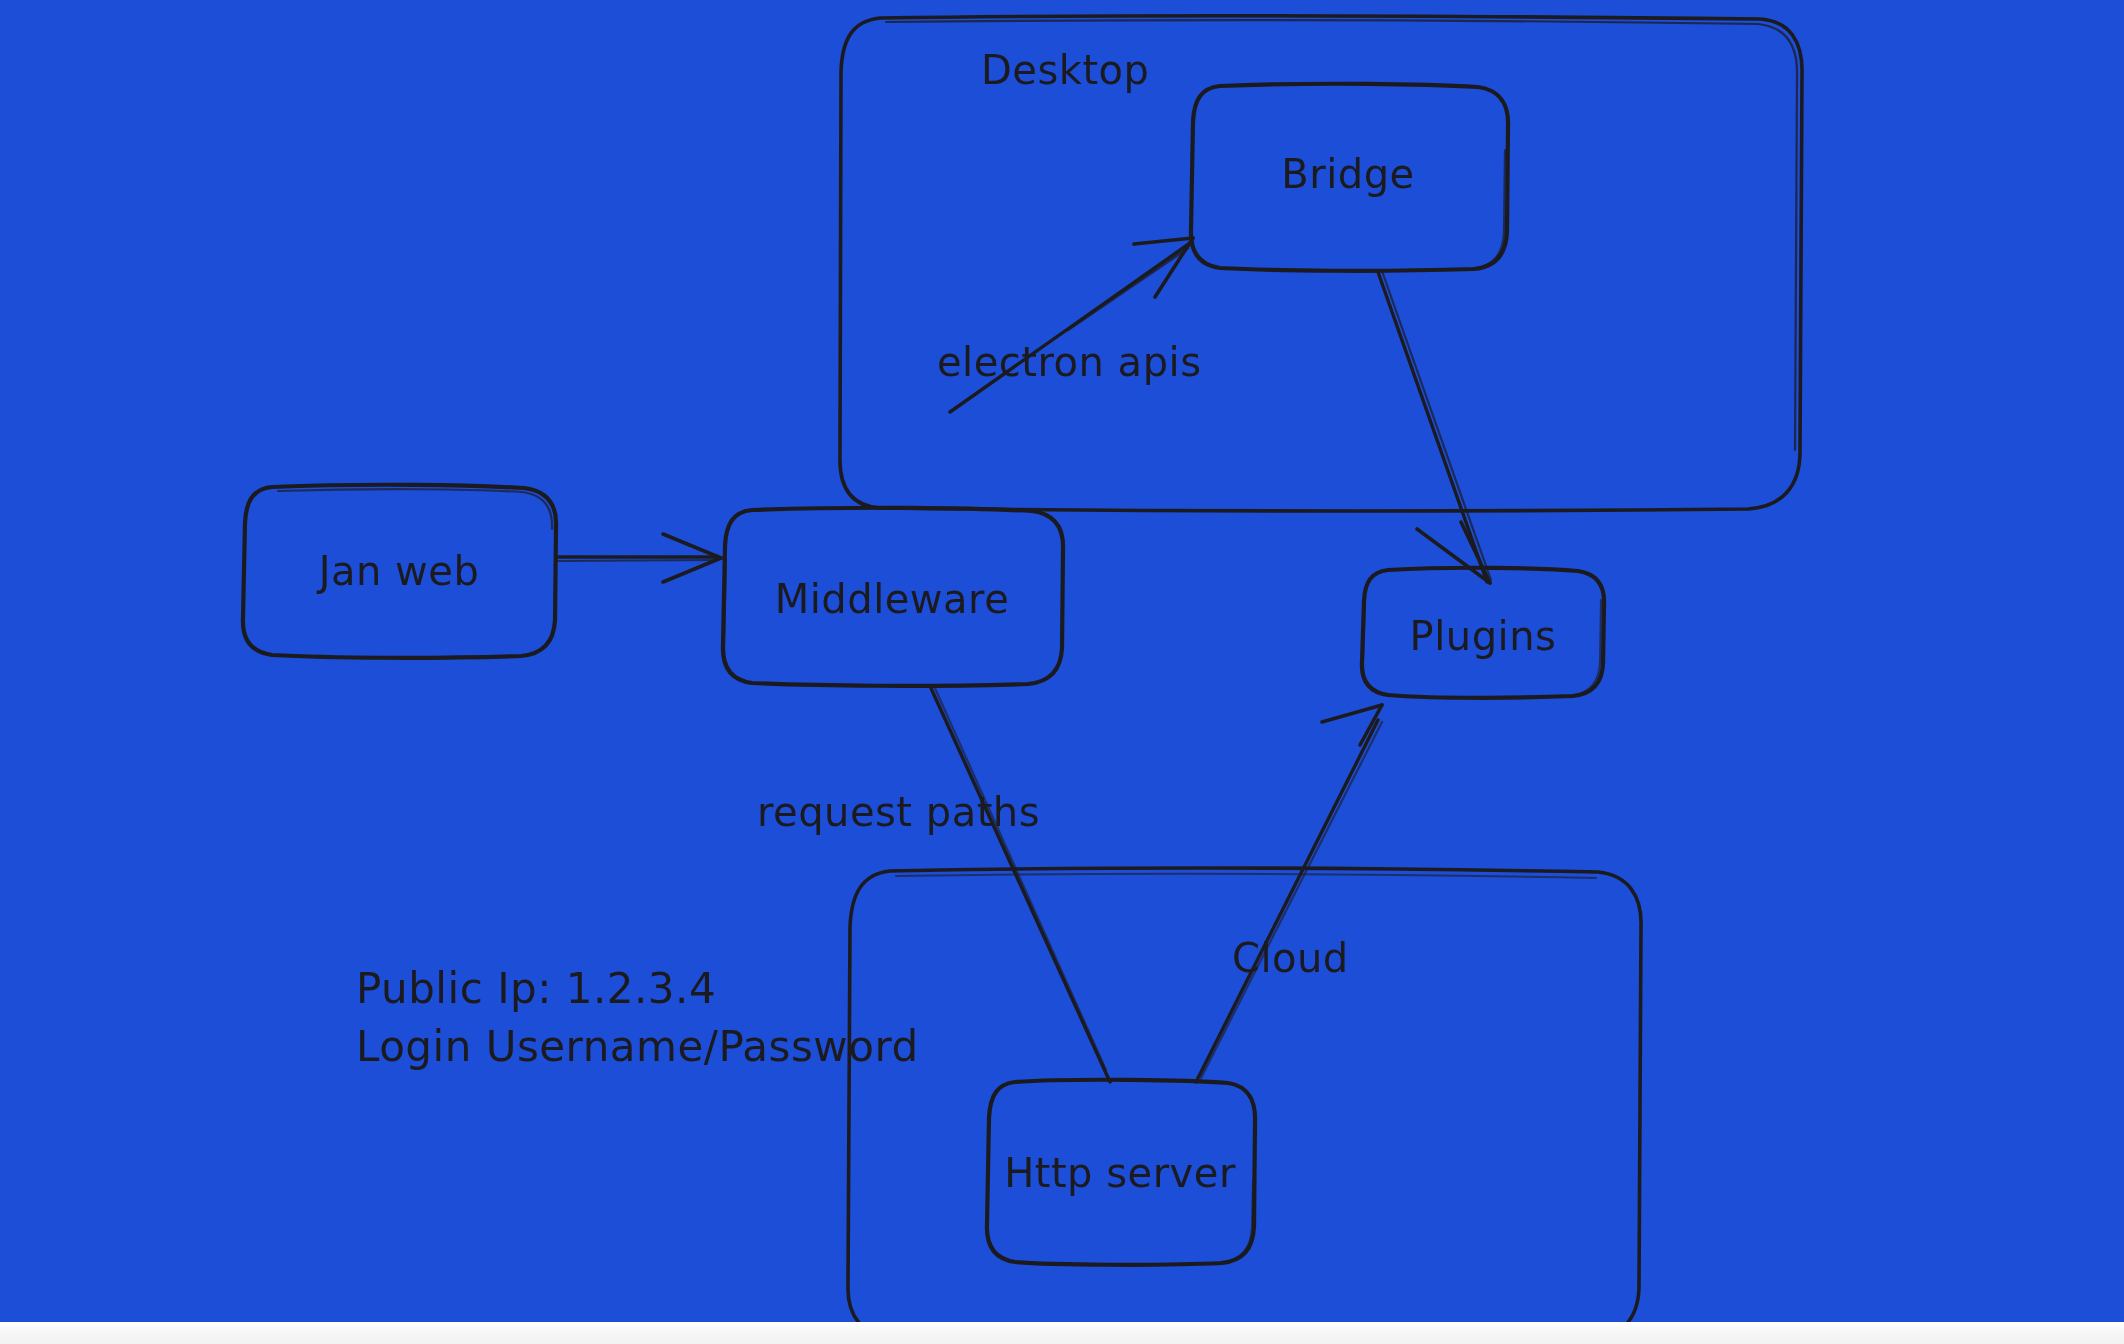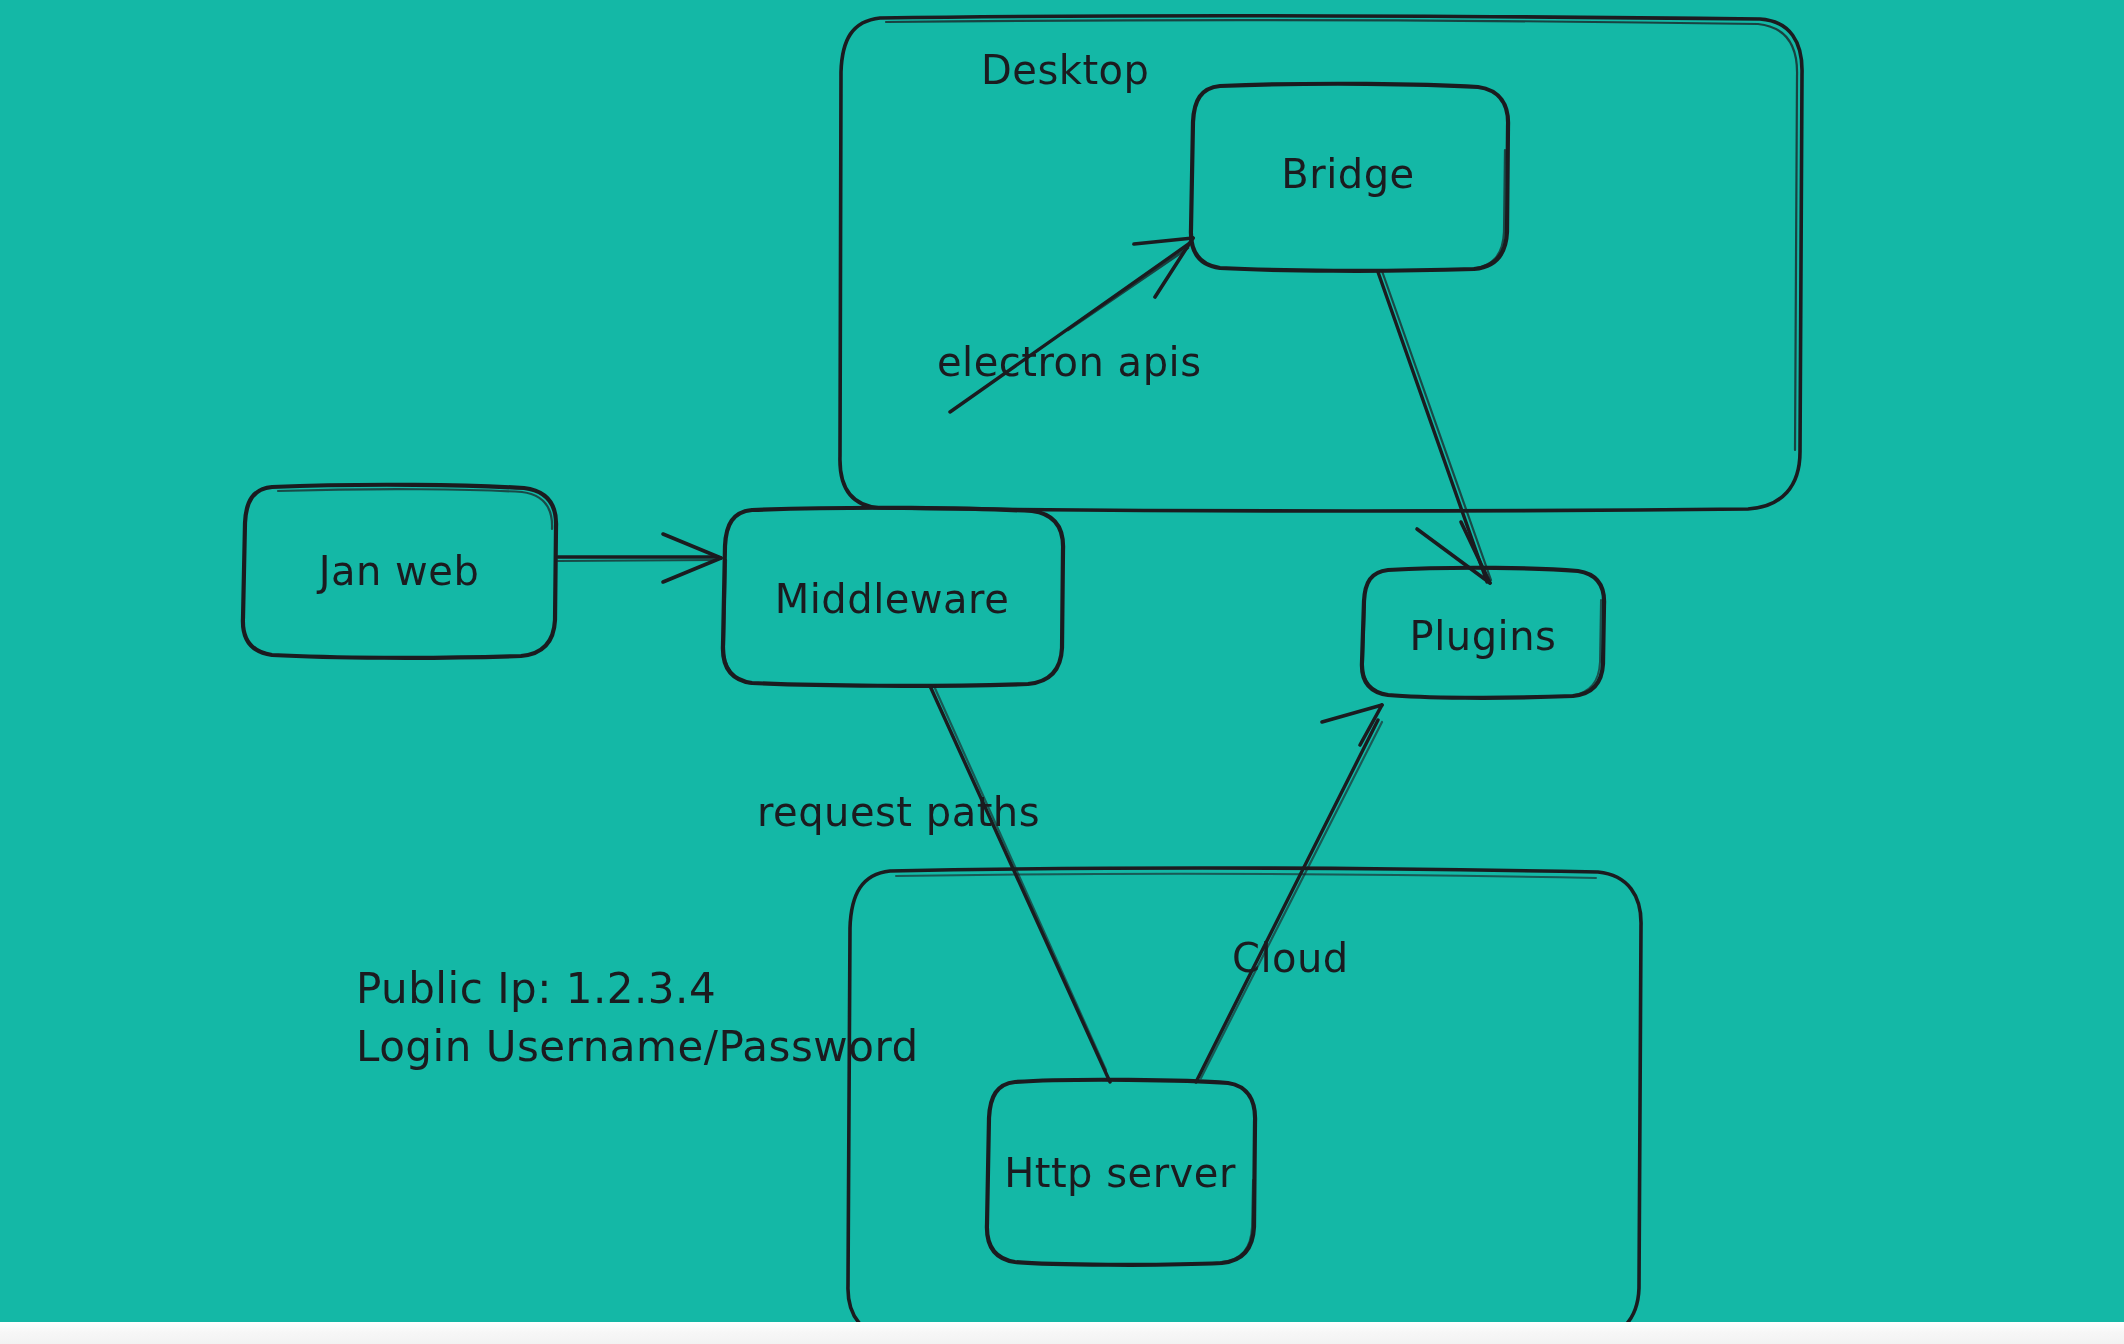--- a/index.html
+++ b/index.html
@@ -8,21 +8,21 @@
     padding: 0;
     background: #ffffff;
   }
   body {
     font-family: "DejaVu Sans", sans-serif;
   }
   #canvas {
     position: relative;
     width: 2124px;
     height: 1344px;
-    background: #14b8a6;
+    background: #1d4ed8;
     overflow: hidden;
   }
   #sketch {
     position: absolute;
     top: 0;
     left: 0;
     width: 2124px;
     height: 1344px;
   }
   .bottom-band {

